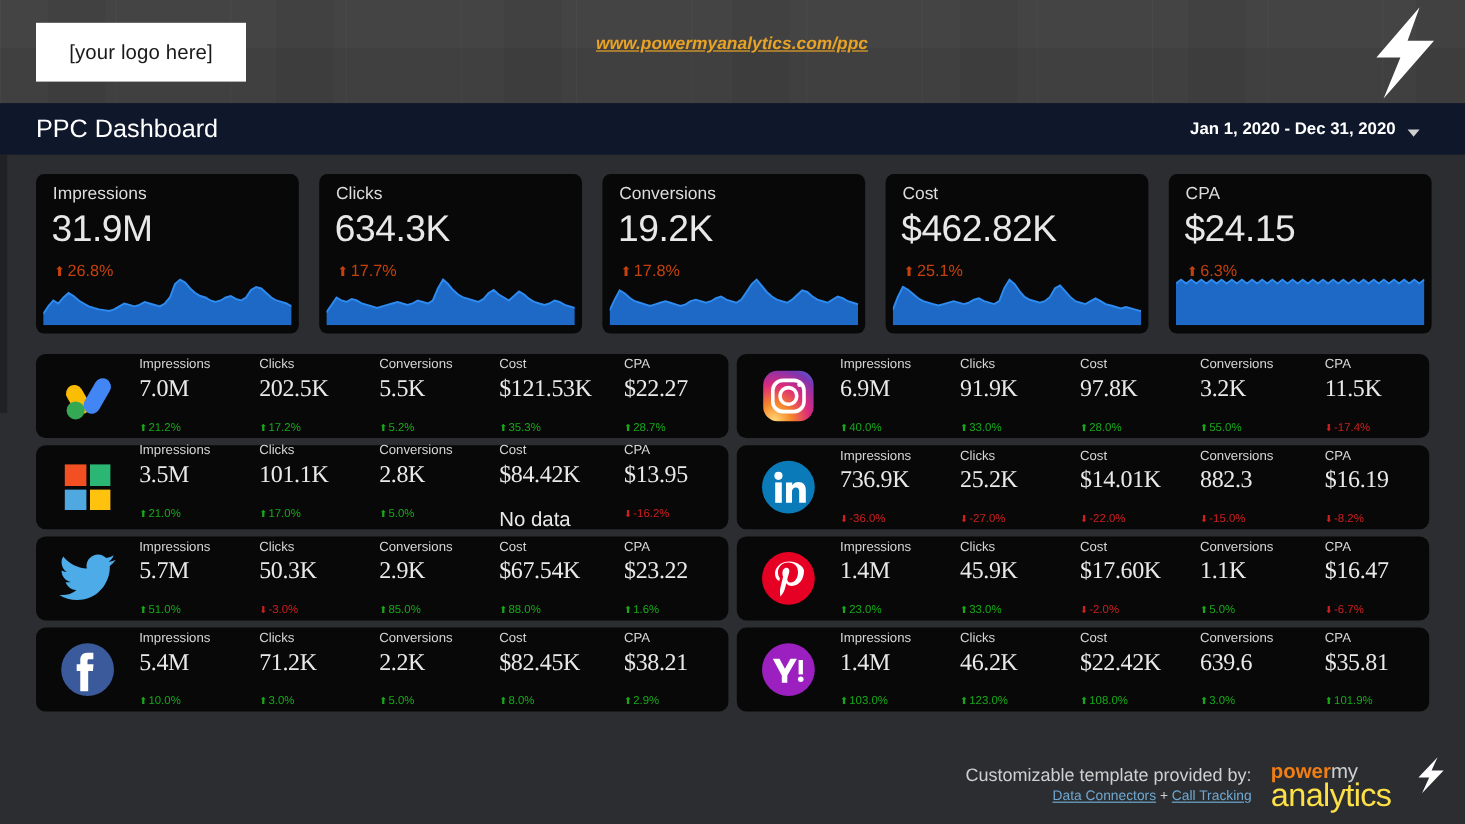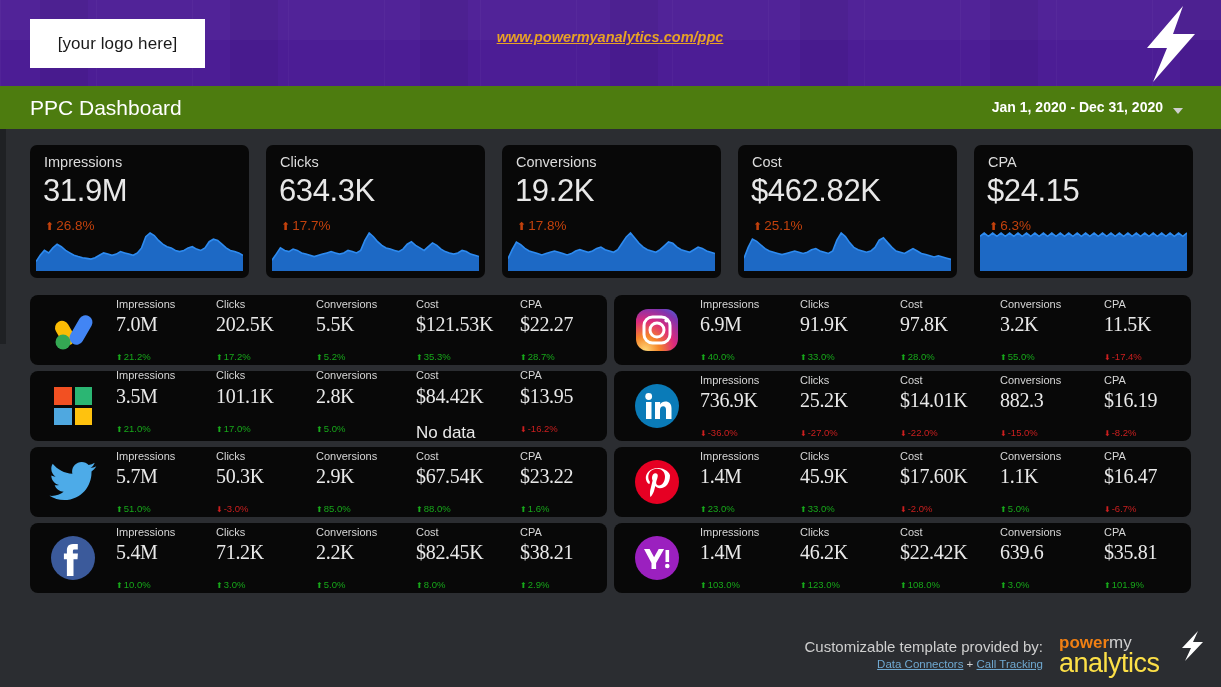--- a/index.html
+++ b/index.html
@@ -7,21 +7,21 @@
     width: 1221px; height: 687px;
     background: #2b2d31;
     font-family: "Liberation Sans", sans-serif;
     overflow: hidden;
   }
   body { position: relative; }
 
   
   .banner {
     position: absolute; left: 0; top: 0; width: 1221px; height: 86px;
-    background: #4c1d95;
+    background: #404040;
     overflow: hidden;
   }
   .banner-pattern {
     position: absolute; inset: 0;
     background:
       linear-gradient(90deg, rgba(255,255,255,.035) 0 1px, transparent 1px 100%) 0 0/96px 100%,
       linear-gradient(90deg, rgba(0,0,0,.05) 0 48px, transparent 48px 100%) 230px 0/190px 100%,
       linear-gradient(180deg, rgba(255,255,255,.03) 0 40px, transparent 40px 100%) 0 0/100% 100%;
     opacity: .85;
   }
@@ -42,21 +42,21 @@
     color: #e8a225; text-decoration: underline; font-weight: 600;
   }
   .bolt {
     position: absolute; right: 20px; top: 6px;
     width: 62px; height: 76px;
   }
 
   
   .titlebar {
     position: absolute; left: 0; top: 86px; width: 1221px; height: 43px;
-    background: #4d7c0f;
+    background: #0f172a;
   }
   .page-title {
     position: absolute; left: 30px; top: 10px;
     font-size: 21px; color: #ffffff; font-weight: 400;
   }
   .daterange {
     position: absolute; right: 58px; top: 13px;
     font-size: 14px; color: #ffffff; font-weight: 600; text-align: center;
   }
   .daterange-caret {

